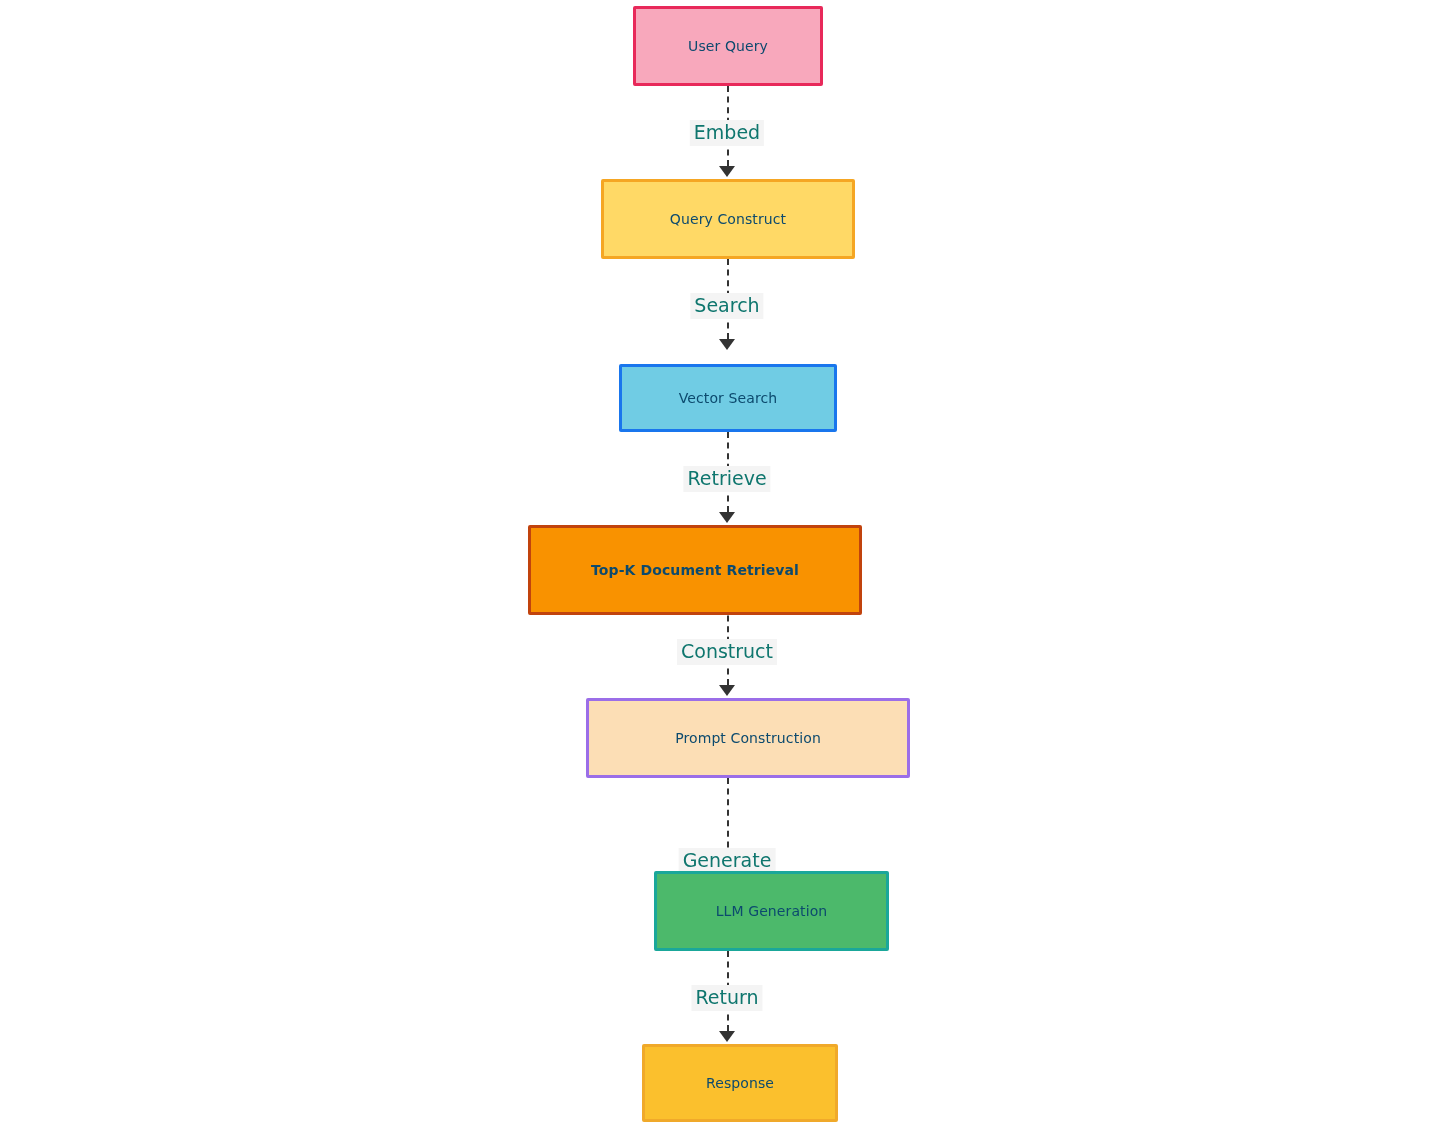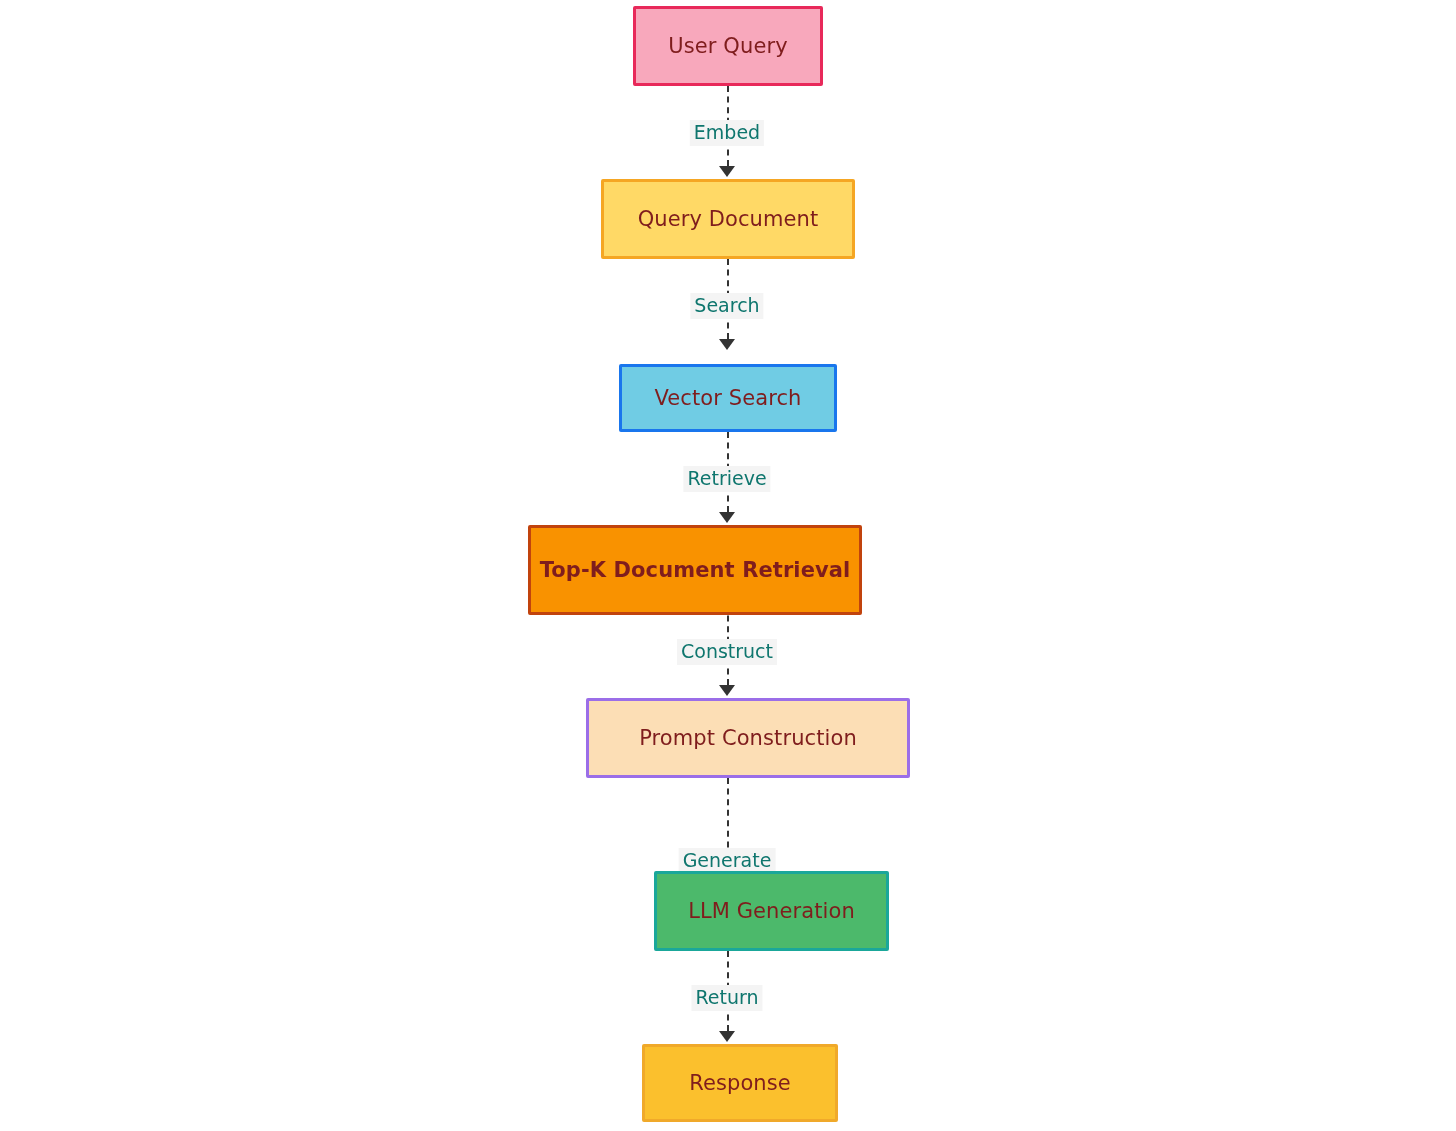--- a/index.html
+++ b/index.html
@@ -23,23 +23,23 @@
     position: absolute;
     box-sizing: border-box;
     display: flex;
     align-items: center;
     justify-content: center;
     border-style: solid;
     border-width: 3px;
     border-radius: 2px;
   }
   .node-label {
-    font-size: 21px;
+    font-size: 14px;
     line-height: 1;
-    color: #7f1d1d;
+    color: #0c4a6e;
     white-space: nowrap;
     letter-spacing: 0.1px;
   }
   .edge {
     position: absolute;
     width: 0;
     border-left: 2px dashed #333333;
     box-sizing: border-box;
   }
   .arrowhead {
@@ -89,21 +89,21 @@
 
   <div class="edge" style="left:727px; top:951px; height:80px;"></div>
   <div class="arrowhead" style="left:719px; top:1031px;"></div>
   <div class="edge-label" style="left:727px; top:985px;">Return</div>
 
   <div class="node" style="left:633px; top:6px; width:190px; height:80px; background:#f8a8bc; border-color:#e8295a;">
     <span class="node-label">User Query</span>
   </div>
 
   <div class="node" style="left:601px; top:179px; width:254px; height:80px; background:#ffd966; border-color:#f5a623;">
-    <span class="node-label">Query Document</span>
+    <span class="node-label">Query Construct</span>
   </div>
 
   <div class="node" style="left:619px; top:352px; width:218px; height:68px; background:#70cce4; border-color:#1976ed;margin-top:12px;">
     <span class="node-label">Vector Search</span>
   </div>
 
   <div class="node" style="left:528px; top:525px; width:334px; height:90px; background:#f99200; border-color:#c1430d;font-weight:bold;">
     <span class="node-label">Top-K Document Retrieval</span>
   </div>
 

